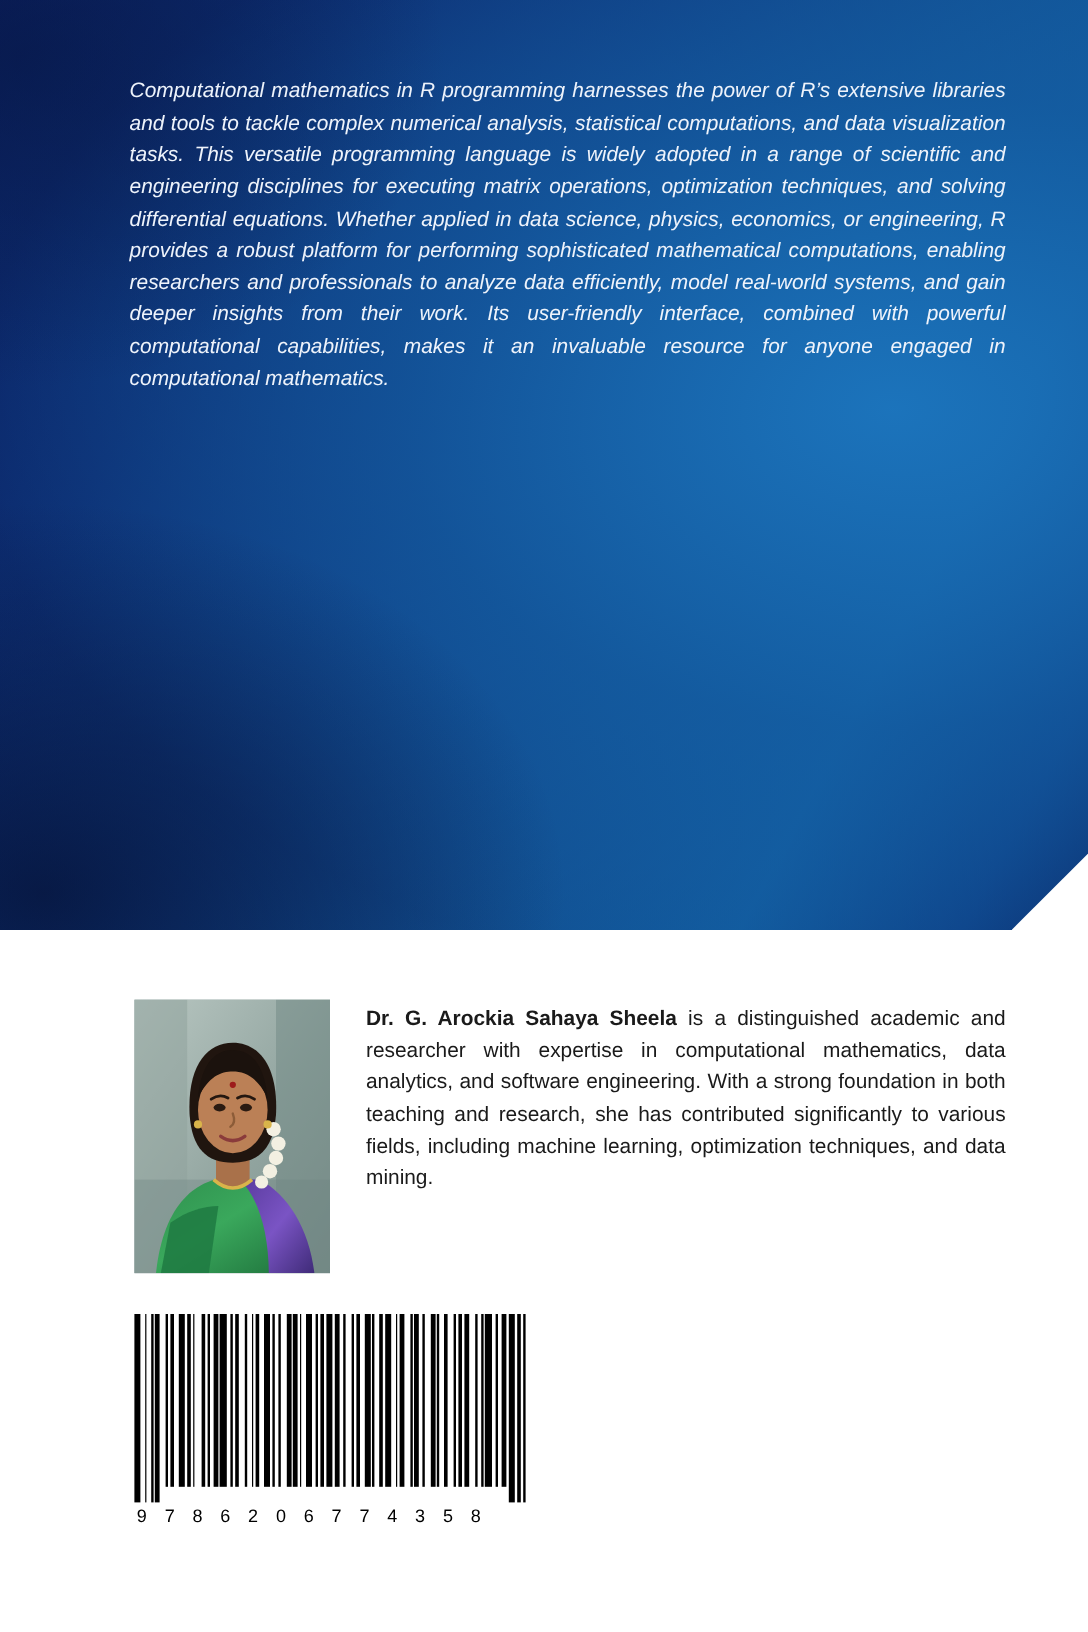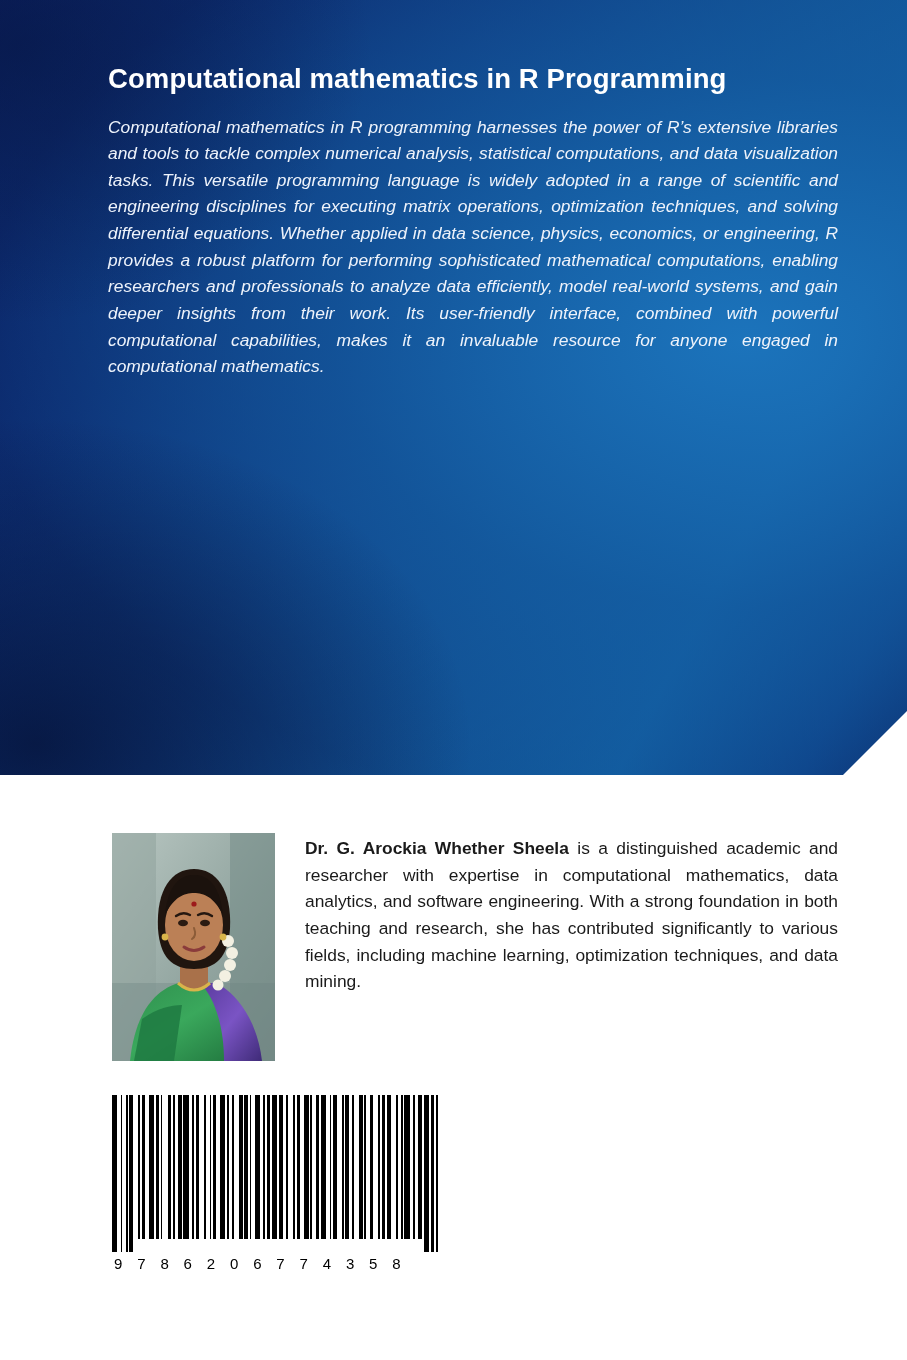--- a/index.html
+++ b/index.html
@@ -132,21 +132,20 @@
     letter-spacing: 0;
     padding-left: 2px;
   }
   .barcode-digits span { width: 23.2px; display: inline-block; text-align: left; }
 </style>
 </head>
 <body>
 
 <div class="cover-panel">
   <div class="cover-inner">
-    <h1 class="book-title">Computational mathematics in R Programming</h1>
     <p class="blurb">Computational mathematics in R programming harnesses the power of R’s extensive libraries and tools to tackle complex numerical analysis, statistical computations, and data visualization tasks. This versatile programming language is widely adopted in a range of scientific and engineering disciplines for executing matrix operations, optimization techniques, and solving differential equations. Whether applied in data science, physics, economics, or engineering, R provides a robust platform for performing sophisticated mathematical computations, enabling researchers and professionals to analyze data efficiently, model real-world systems, and gain deeper insights from their work. Its user-friendly interface, combined with powerful computational capabilities, makes it an invaluable resource for anyone engaged in computational mathematics.</p>
   </div>
   <div class="corner-notch"></div>
 </div>
 
 <div class="author-block">
   <div class="author-photo">
     <svg viewBox="0 0 163 228" preserveAspectRatio="xMidYMid slice">
       <defs>
         <linearGradient id="bgw" x1="0" y1="0" x2="1" y2="1">
@@ -201,21 +200,21 @@
           <circle cx="113" cy="143" r="6"></circle>
         <circle cx="106" cy="152" r="5.5"></circle>
       </g>
 
       <circle cx="53" cy="104" r="3.4" fill="#d9b44a"></circle>
       <circle cx="111" cy="104" r="3.4" fill="#d9b44a"></circle>
       <path d="M66 150 q16 14 32 0" stroke="#d9b44a" stroke-width="3" fill="none"></path>
     </svg>
   </div>
   <div class="author-text">
-    <span class="author-name">Dr. G. Arockia Whether Sheela</span><span> is a distinguished academic and researcher with expertise in computational mathematics, data analytics, and software engineering. With a strong foundation in both teaching and research, she has contributed significantly to various fields, including machine learning, optimization techniques, and data mining.</span>
+    <span class="author-name">Dr. G. Arockia Sahaya Sheela</span><span> is a distinguished academic and researcher with expertise in computational mathematics, data analytics, and software engineering. With a strong foundation in both teaching and research, she has contributed significantly to various fields, including machine learning, optimization techniques, and data mining.</span>
   </div>
 </div>
 
 <div class="barcode-area">
   <div class="barcode-bars" id="barcode-bars">
       <div class="bar" style="width: 5.2381px;"></div>
       <div class="space" style="width: 3.49206px;"></div>
       <div class="bar" style="width: 1.74603px;"></div>
       <div class="space" style="width: 3.49206px;"></div>
       <div class="bar" style="width: 1.74603px;"></div>

